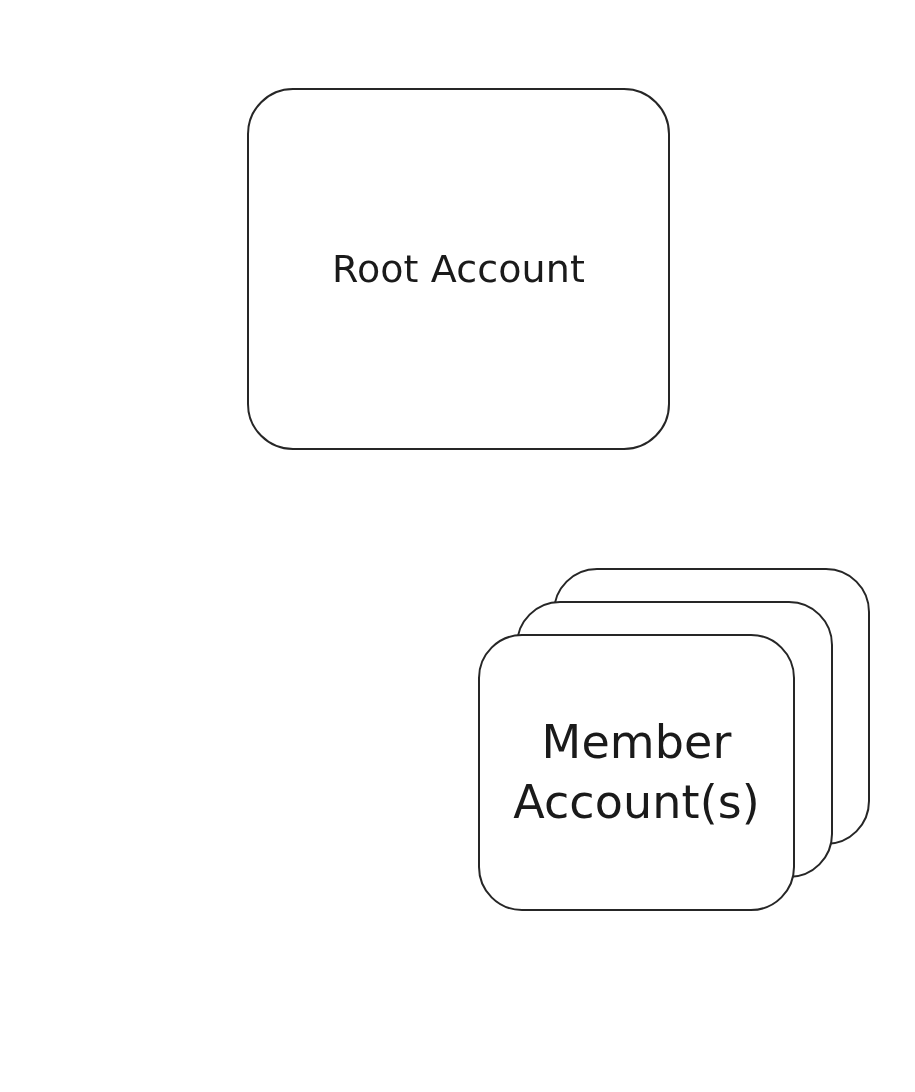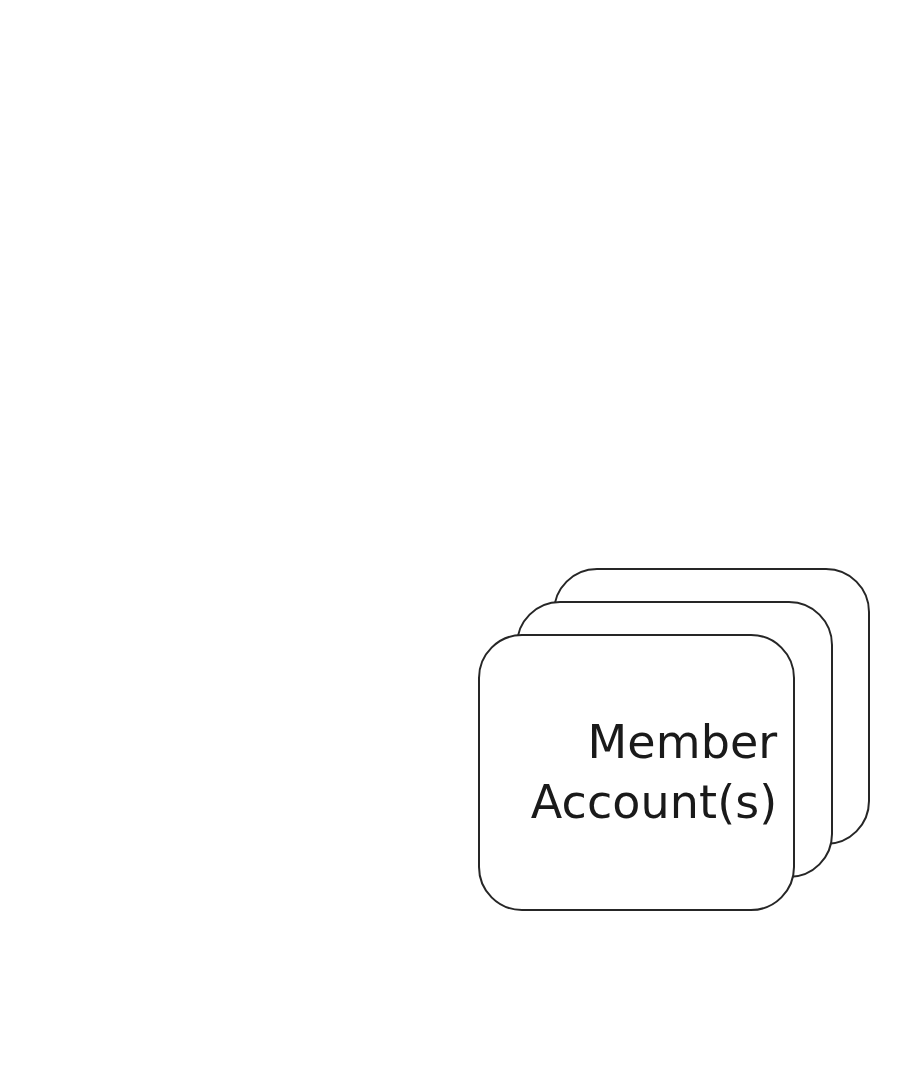--- a/index.html
+++ b/index.html
@@ -79,37 +79,40 @@
     z-index: 2;
   }
   
   #member-card-front {
     left: 0px;
     top: 66px;
     z-index: 3;
     display: flex;
     align-items: center;
     justify-content: center;
-    text-align: right;
+    text-align: center;
     color: #1a1a1a;
     font-size: 46px;
     line-height: 1.3;
     letter-spacing: 0.1px;
   }
   .node-label {
     display: block;
     width: 90%;
     white-space: pre-line;
   }
 </style>
 </head>
 <body>
 
 <div id="canvas">
 
+  <div class="node" id="root-account">
+    <span class="node-label">Root Account</span>
+  </div>
 
 
   <div id="member-account-stack">
     <div class="stack-card" id="member-card-back"></div>
     <div class="stack-card" id="member-card-middle"></div>
     <div class="stack-card" id="member-card-front">
       <span class="node-label">Member
 Account(s)</span>
     </div>
   </div>

